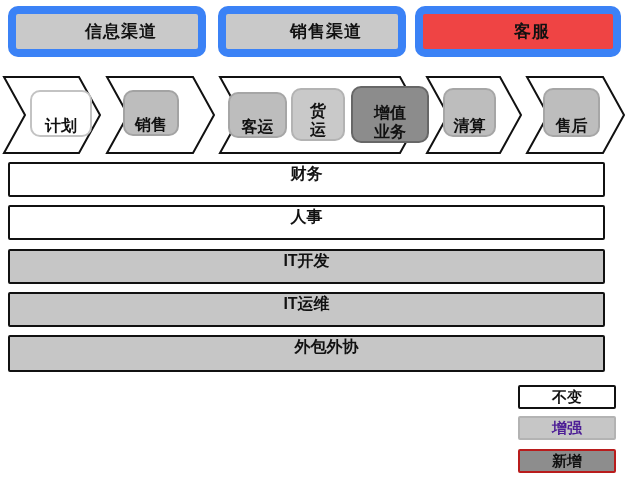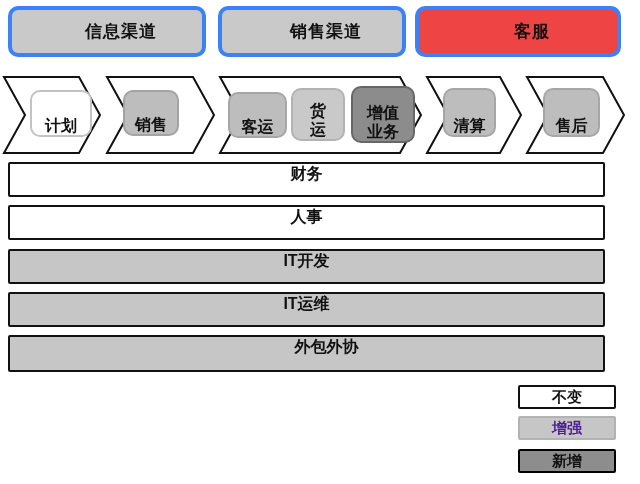--- a/index.html
+++ b/index.html
@@ -15,21 +15,21 @@
     height: 484px;
     background: #ffffff;
     overflow: hidden;
   }
 
   
   .channel-box {
     position: absolute;
     top: 6px;
     height: 51px;
-    border: 4px solid #3b82f6;
+    border: 8px solid #3b82f6;
     border-radius: 10px;
     display: flex;
     align-items: center;
     justify-content: center;
     font-size: 17px;
     letter-spacing: 1px;
     padding-left: 28px;
   }
   .channel-info     { left: 8px;   width: 198px; background: #c9c9c9; }
   .channel-sales    { left: 218px; width: 188px; background: #c9c9c9; }
@@ -57,21 +57,21 @@
     text-align: center;
     border-radius: 10px;
     font-size: 16px;
     line-height: 1.15;
     white-space: pre-line;
   }
   .step-plan        { left: 30px;  top: 90px; width: 62px; height: 47px; background: #ffffff; border: 2px solid #c3c3c3; }
   .step-sales       { left: 123px; top: 90px; width: 56px; height: 46px; background: #bdbdbd; border: 2px solid #a3a3a3; }
   .substep-passenger{ left: 228px; top: 92px; width: 59px; height: 46px; background: #bdbdbd; border: 2px solid #a6a6a6; }
   .substep-freight  { left: 291px; top: 88px; width: 54px; height: 53px; background: #c9c9c9; border: 2px solid #b3b3b3; }
-  .substep-value    { left: 351px; top: 86px; width: 64px; height: 57px; background: #8c8c8c; border: 2px solid #676767; }
+  .substep-value    { left: 351px; top: 86px; width: 78px; height: 57px; background: #8c8c8c; border: 2px solid #676767; }
   .step-settlement  { left: 443px; top: 88px; width: 53px; height: 49px; background: #bdbdbd; border: 2px solid #a6a6a6; }
   .step-aftersales  { left: 543px; top: 88px; width: 57px; height: 49px; background: #bdbdbd; border: 2px solid #a6a6a6; }
 
   
   .support-row {
     position: absolute;
     left: 8px;
     width: 597px;
     height: 35px;
     border: 2px solid #111111;
@@ -93,21 +93,21 @@
     width: 98px;
     height: 24px;
     border-radius: 2px;
     display: flex;
     align-items: center;
     justify-content: center;
     font-size: 15px;
   }
   .legend-unchanged { top: 385px; background: #ffffff; border: 2px solid #111111; }
   .legend-enhanced  { top: 416px; background: #c6c6c6; border: 2px solid #b3b3b3; color: #4c1d95; }
-  .legend-new       { top: 449px; background: #8d8d8d; border: 2px solid #000000; }
+  .legend-new       { top: 449px; background: #8d8d8d; border: 2px solid #b91c1c; }
 </style>
 </head>
 <body>
 
 <div class="canvas">
 
   <div class="channel-box channel-info">
     <span>信息渠道</span>
   </div>
   <div class="channel-box channel-sales">

